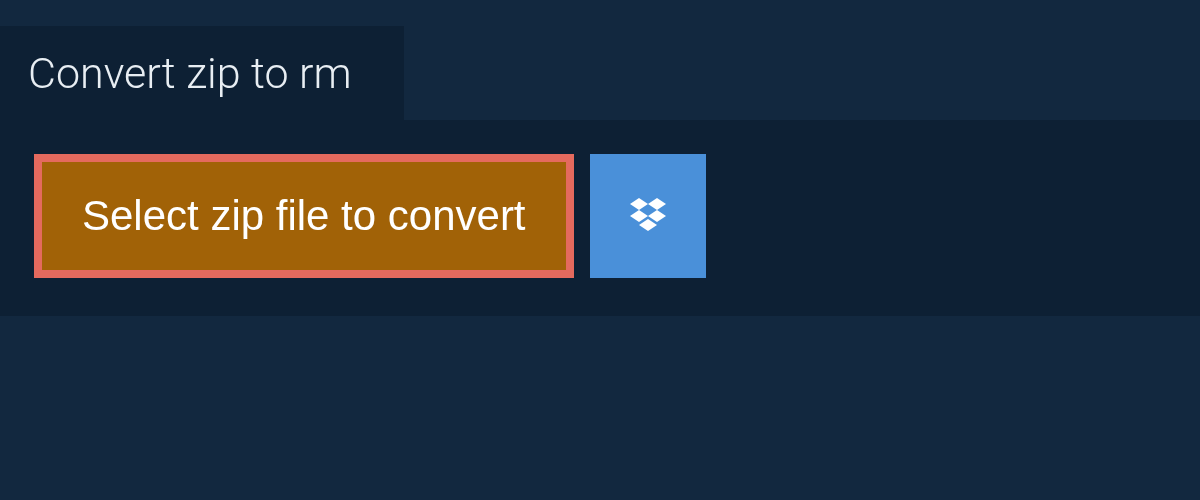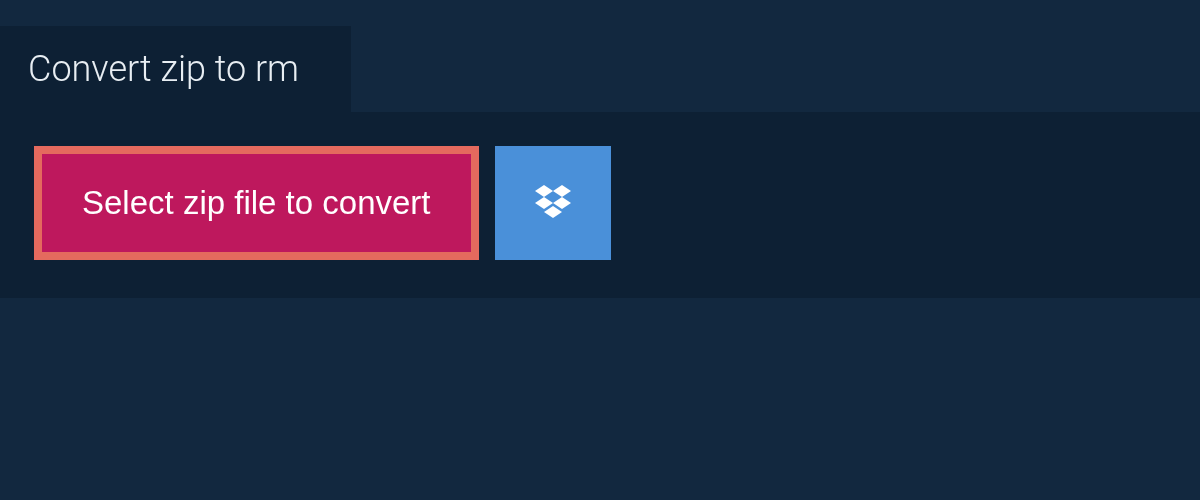--- a/index.html
+++ b/index.html
@@ -11,40 +11,40 @@
       width: 1200px;
       height: 500px;
       background: #12283f;
       font-family: -apple-system, BlinkMacSystemFont, "Segoe UI", Roboto, "Helvetica Neue", Arial, sans-serif;
       overflow: hidden;
     }
     .tab-header {
       display: inline-block;
       background: #0d2034;
       color: #e8eef3;
-      font-size: 36px;
+      font-size: 43px;
       font-weight: 300;
       padding: 22px 52px 22px 28px;
       margin-top: 26px;
     }
     .upload-panel {
       background: #0d2034;
       padding: 34px 34px 38px 34px;
       display: flex;
       gap: 16px;
       align-items: stretch;
     }
     .select-file-frame {
       border: 8px solid #e46a5e;
       display: flex;
     }
     .select-file-button {
-      background: #be185d;
+      background: #a16207;
       color: #ffffff;
-      font-size: 33px;
+      font-size: 42px;
       font-weight: 300;
       padding: 30px 40px;
       border: none;
       cursor: pointer;
       white-space: nowrap;
     }
     .dropbox-button {
       background: #4a90d9;
       border: none;
       cursor: pointer;

